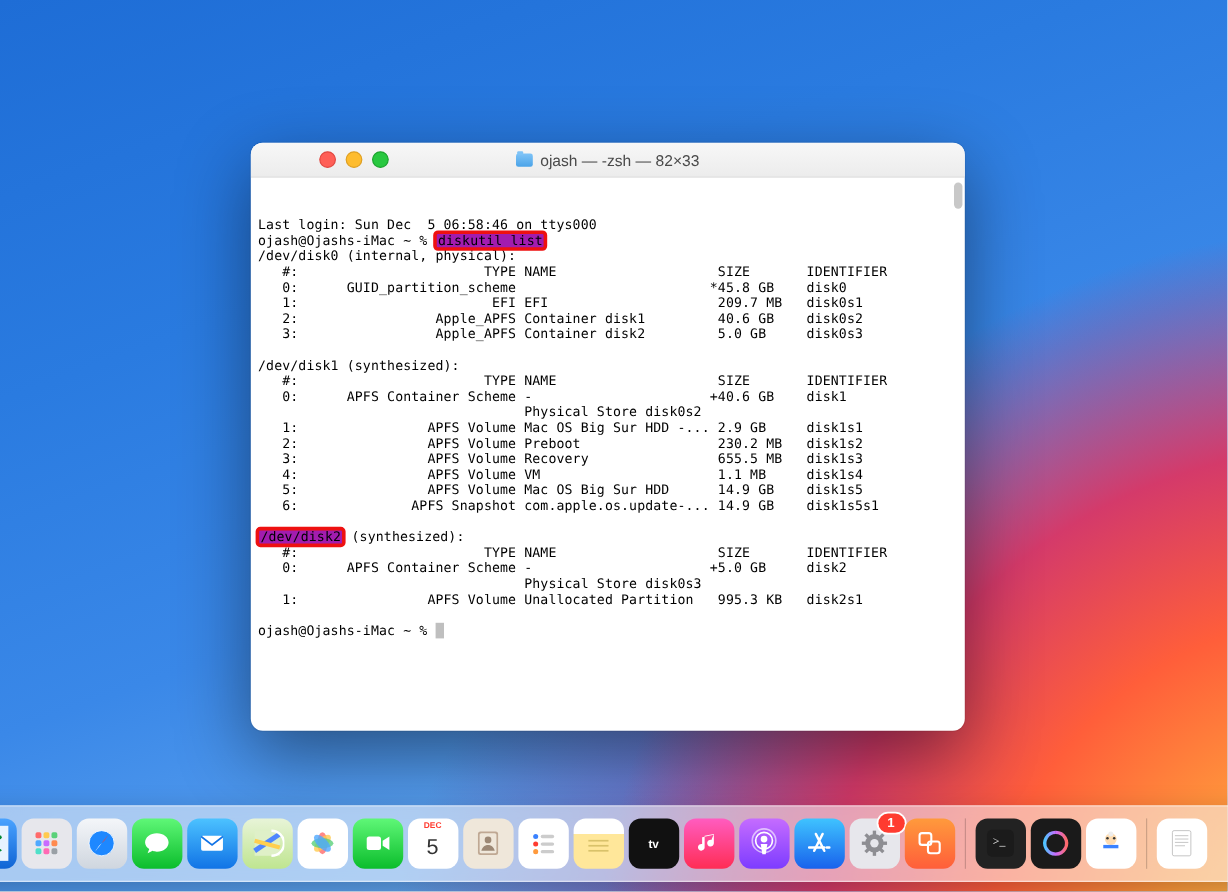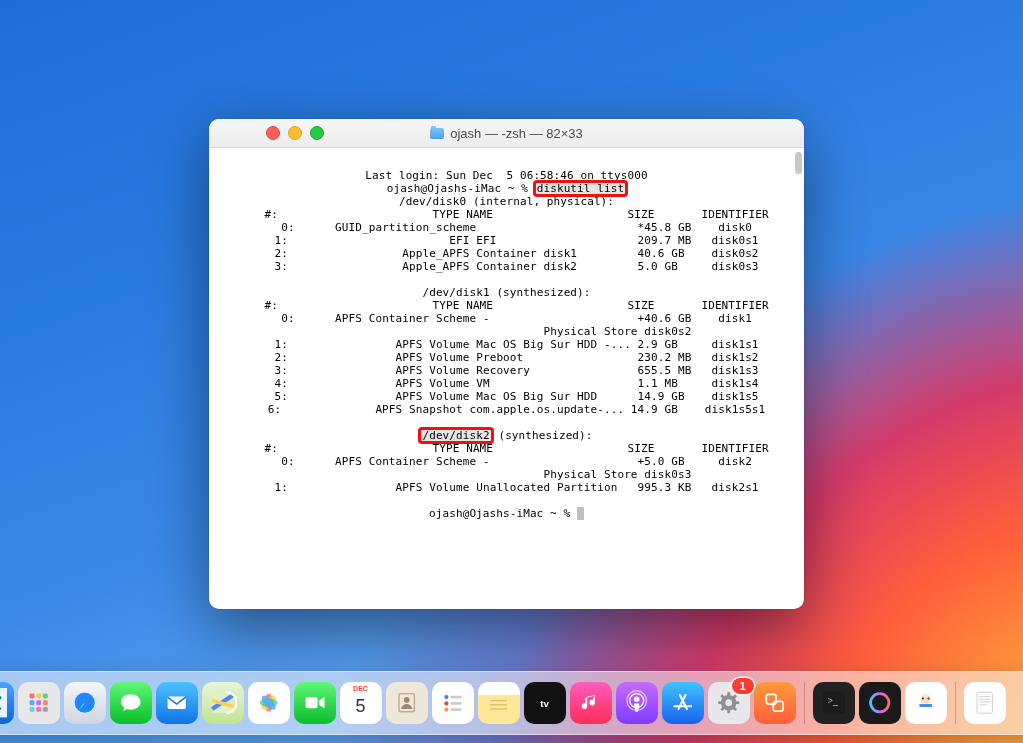--- a/index.html
+++ b/index.html
@@ -24,26 +24,25 @@
   }
   .traffic{display:flex;gap:8px;margin-left:10px}
   .tl{width:12px;height:12px;border-radius:50%;}
   .tl.red{background:#ff5f57;border:1px solid #e14942}
   .tl.yel{background:#febc2e;border:1px solid #dfa023}
   .tl.grn{background:#28c840;border:1px solid #1da52f}
   #title{position:absolute;left:0;right:0;text-align:center;font-size:13px;color:#4a4a4a;font-weight:500;display:flex;align-items:center;justify-content:center;gap:6px}
   .foldericon{width:14px;height:11px;background:linear-gradient(#7ec3f7,#4aa3e8);border-radius:2px;position:relative;display:inline-block}
   .foldericon:before{content:"";position:absolute;top:-2px;left:1px;width:5px;height:3px;background:#7ec3f7;border-radius:1px 1px 0 0}
   #termbody{
-    flex:1;padding:8px 6px 6px 6px;font-family:Menlo,Consolas,monospace;
+    flex:1;padding:20px 6px 6px 6px;font-family:Menlo,Consolas,monospace;
     font-size:11px;line-height:13px;color:#000;white-space:pre;overflow:hidden;position:relative;
     letter-spacing:0.1px;
-    text-align:center;
-  }
-  #termbody .hl{outline:3px solid #e11;outline-offset:-1px;border-radius:2px;padding:0 2px;background:#e5e5e5}
+  }
+  #termbody .hl{outline:3px solid #e11;outline-offset:-1px;border-radius:2px;padding:0 2px;background:#a21caf}
   #scrollbar{position:absolute;right:2px;top:4px;width:7px;height:22px;background:#c8c8c8;border-radius:4px}
   .cursor{display:inline-block;width:7px;height:13px;background:#bfbfbf;vertical-align:text-bottom}
   
   #dock{
     position:absolute;left:50%;bottom:8px;transform:translateX(-50%);
     height:56px;padding:4px 8px;border-radius:16px;
     background:rgba(245,245,248,.55);
     box-shadow:inset 0 0 0 1px rgba(255,255,255,.5),0 8px 24px rgba(0,0,0,.25);
     backdrop-filter:blur(20px);
     display:flex;align-items:center;gap:4px;

